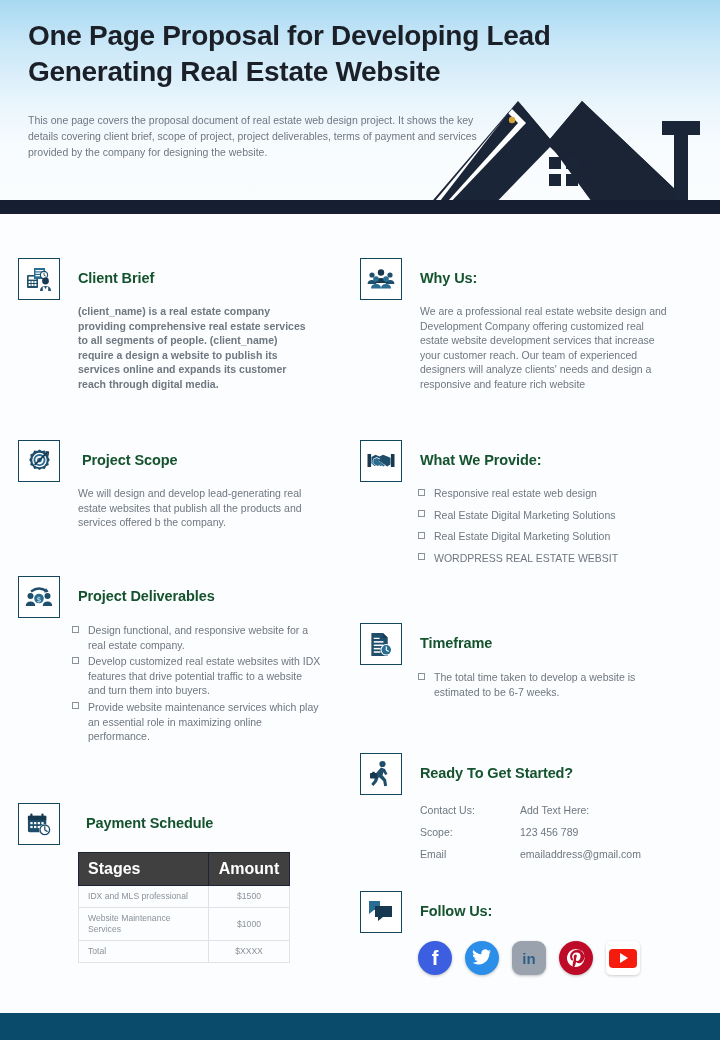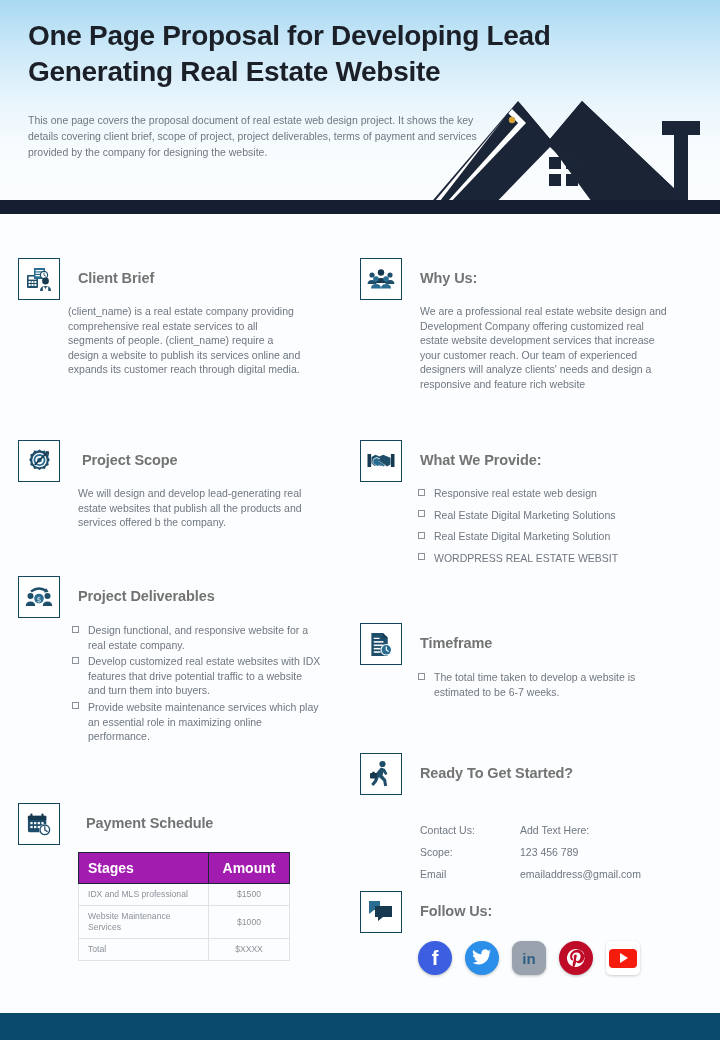--- a/index.html
+++ b/index.html
@@ -49,21 +49,21 @@
     position:absolute;
     width:42px;height:42px;
     border:1.4px solid #14465e;
     background:#ffffff;
     box-sizing:border-box;
     display:flex;align-items:center;justify-content:center;
   }
   .icon-box svg{display:block;}
   .sec-title{
     position:absolute;
-    font-size:14.5px;font-weight:bold;color:#737373;
+    font-size:14.5px;font-weight:bold;color:#14532d;
     letter-spacing:-0.1px;
   }
   .body-text{
     position:absolute;
     font-size:10.5px;line-height:14.6px;color:#6f7780;
   }
   ul.checklist{
     position:absolute;margin:0;padding:0;list-style:none;
   }
   ul.checklist li{
@@ -77,35 +77,35 @@
   ul.spaced li{margin-bottom:7px;}
 
   
   table.pay{
     position:absolute;
     border-collapse:collapse;
     width:212px;
     font-size:8.6px;
   }
   table.pay th{
-    background:#a21caf;color:#ffffff;
-    font-size:14px;font-weight:bold;
+    background:#404040;color:#ffffff;
+    font-size:16px;font-weight:bold;
     text-align:left;padding:7px 9px;
     border:1px solid #1b2536;
   }
   table.pay th.amt{text-align:center;width:62px;}
   table.pay td{
     border:1px solid #dfe3e7;
     color:#8b9299;padding:5px 9px;
     font-size:8.6px;line-height:11px;
   }
   table.pay td.amt{text-align:center;}
 
   
-  .contact-row{position:absolute;font-size:10.5px;line-height:21px;color:#6f7780;margin-top:20px;}
+  .contact-row{position:absolute;font-size:10.5px;line-height:21px;color:#6f7780;}
   .contact-lbl{position:absolute;left:0;width:100px;}
   .contact-val{position:absolute;left:100px;}
 
   
   .social{position:absolute;display:flex;gap:13px;align-items:center;}
   .s-ic{width:34px;height:34px;border-radius:50%;display:flex;align-items:center;justify-content:center;
         color:#fff;font-weight:bold;font-size:20px;box-shadow:0 1px 3px rgba(0,0,0,.25);}
   .s-fb{background:#3b5fe0;}
   .s-tw{background:#2b8ee8;}
   .s-li{background:#9aa3ad;border-radius:9px;color:#2e5f86;font-size:15px;}
@@ -167,21 +167,21 @@
           <rect x="10.5" y="10" width="5" height="1.3" fill="#ffffff"></rect>
           <circle cx="19" cy="10" r="4.2" fill="#1f4e6b"></circle>
           <circle cx="19" cy="10" r="3" fill="#ffffff"></circle>
           <path d="M19 7.6 v2.6 l1.8 1" stroke="#1f4e6b" stroke-width="0.9" fill="none"></path>
           <circle cx="20.5" cy="16" r="3.4" fill="#17394f"></circle>
           <path d="M15 26 q0-5 5.5-5 t5.5 5 z" fill="#1f4e6b"></path>
           <path d="M19 21.5 l1.5 2.5 l1.5-2.5 l1.2 .6 v4.4 h-5.4 v-4.4 z" fill="#ffffff"></path>
         </svg>
       </div>
       <div class="sec-title" style="left:78px;top:52px;">Client Brief</div>
-      <div class="body-text" style="left:68px;top:86px;width:238px;">(client_name) is a real estate company providing comprehensive real estate services to all segments of people. (client_name) require a design a website to publish its services online and expands its customer reach through digital media.</div>
+      <div class="body-text" style="left:78px;top:86px;width:238px;font-weight:bold;">(client_name) is a real estate company providing comprehensive real estate services to all segments of people. (client_name) require a design a website to publish its services online and expands its customer reach through digital media.</div>
     </div>
 
     <div class="block">
       <div class="icon-box" style="left:18px;top:222px;">
         <svg width="27" height="27" viewBox="0 0 28 28">
           <path d="M14 1.5 l2.5 1.6 l3-.5 l1.3 2.8 l2.8 1.3 l-.5 3 l1.6 2.5 l-1.6 2.5 l.5 3 l-2.8 1.3 l-1.3 2.8 l-3-.5 l-2.5 1.6 l-2.5-1.6 l-3 .5 l-1.3-2.8 l-2.8-1.3 l.5-3 l-1.6-2.5 l1.6-2.5 l-.5-3 l2.8-1.3 l1.3-2.8 l3 .5 z" fill="#1f4e6b"></path>
           <circle cx="14" cy="12.5" r="7.5" fill="#ffffff"></circle>
           <circle cx="14" cy="12.5" r="6.2" fill="#2a6d92"></circle>
           <circle cx="14" cy="12.5" r="4.3" fill="#ffffff"></circle>
           <circle cx="14" cy="12.5" r="2.5" fill="#2a6d92"></circle>

